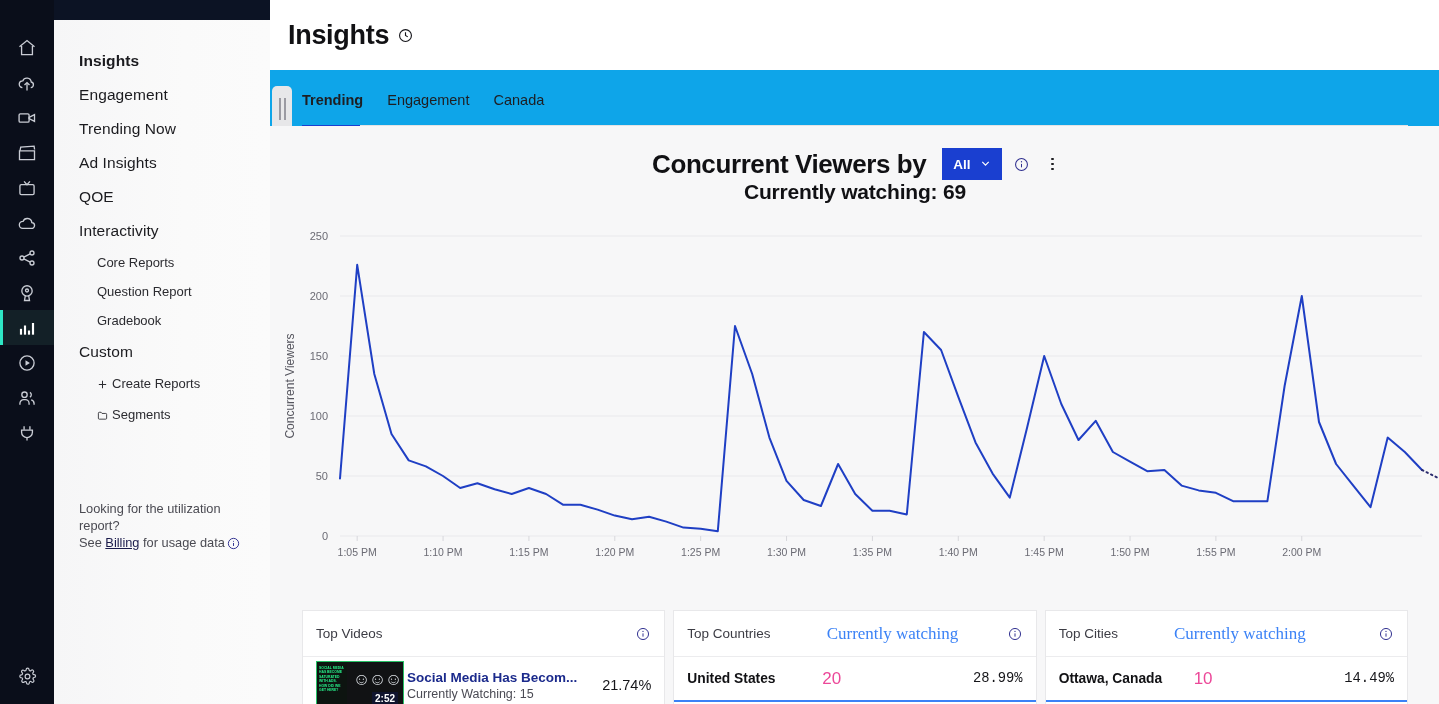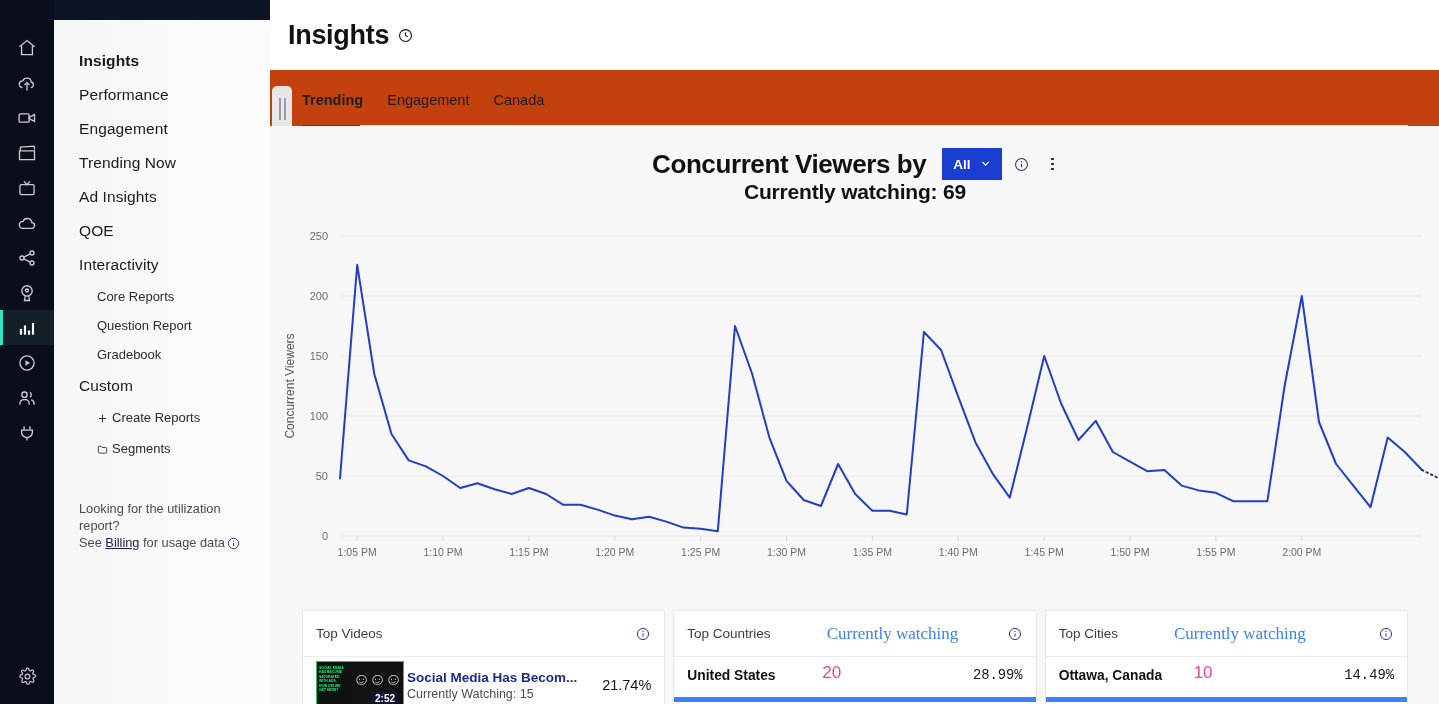--- a/index.html
+++ b/index.html
@@ -70,21 +70,21 @@
   .main { flex: 1 1 auto; height: 704px; position: relative; background: #f7f7f8; }
   .topbar {
     height: 70px; background: #ffffff;
     display: flex; align-items: center;
     padding-left: 18px;
   }
   .page-title { font-size: 27px; font-weight: 700; color: #111114; letter-spacing: -0.3px; }
   .title-ic { margin-left: 9px; color: #15151a; display: flex; align-items: center; }
   .title-ic svg { width: 15px; height: 15px; }
 
-  .tabs-wrap { position: relative; height: 56px; background: #c2410c; }
+  .tabs-wrap { position: relative; height: 56px; background: #0ea5e9; }
   .drag-handle {
     position: absolute; left: 2px; top: 16px;
     width: 20px; height: 45px; border-radius: 5px;
     background: #e7e7e9;
     display: flex; align-items: center; justify-content: center; gap: 3px;
   }
   .drag-handle i { display: block; width: 2px; height: 22px; background: #9a9aa2; }
   .tabs { position: absolute; left: 32px; top: 22px; display: flex; gap: 24px; }
   .tab { font-size: 14.5px; color: #1e1e22; padding-bottom: 10px; position: relative; }
   .tab.active { font-weight: 700; }
@@ -160,21 +160,21 @@
     padding: 1px 3px;
   }
   .vid-meta { margin-left: 3px; min-width: 0; flex: 1 1 auto; }
   .vid-title {
     font-size: 13.5px; font-weight: 700; color: #1b2a8c;
     white-space: nowrap; overflow: hidden;
   }
   .vid-sub { font-size: 12.5px; color: #4b4b54; margin-top: 2px; }
   .pct { font-size: 14.5px; color: #16161a; margin-left: 10px; white-space: nowrap; }
 
-  .geo-row { display: flex; align-items: flex-end; padding: 14px 13px; height: 45px; border-bottom: 5px solid #3b82f6; }
+  .geo-row { display: flex; align-items: center; padding: 14px 13px; height: 45px; border-bottom: 2px solid #3b82f6; }
   .geo-name { font-size: 13.8px; font-weight: 700; color: #111114; width: 135px; flex: 0 0 135px; }
   .geo-count { font-size: 17px; color: #ec4899; }
   .geo-pct { font-size: 13.8px; color: #16161a; margin-left: auto; font-family: Liberation Mono, monospace; }
 </style>
 </head>
 <body>
 
 <div class="app">
 
   <div class="rail">
@@ -304,21 +304,20 @@
             <path d="M19.2 14.4a1.5 1.5 0 0 0 .3 1.7l.1.1a1.8 1.8 0 1 1-2.6 2.6l-.1-.1a1.5 1.5 0 0 0-1.7-.3 1.5 1.5 0 0 0-.9 1.4v.2a1.8 1.8 0 1 1-3.6 0v-.1a1.5 1.5 0 0 0-1-1.4 1.5 1.5 0 0 0-1.7.3l-.1.1a1.8 1.8 0 1 1-2.6-2.6l.1-.1a1.5 1.5 0 0 0 .3-1.7 1.5 1.5 0 0 0-1.4-.9h-.2a1.8 1.8 0 0 1 0-3.6h.1a1.5 1.5 0 0 0 1.4-1 1.5 1.5 0 0 0-.3-1.7l-.1-.1A1.8 1.8 0 1 1 7.5 4.3l.1.1a1.5 1.5 0 0 0 1.7.3h.1A1.5 1.5 0 0 0 10.3 3.4v-.2a1.8 1.8 0 0 1 3.6 0v.1a1.5 1.5 0 0 0 .9 1.4 1.5 1.5 0 0 0 1.7-.3l.1-.1a1.8 1.8 0 1 1 2.6 2.6l-.1.1a1.5 1.5 0 0 0-.3 1.7v.1a1.5 1.5 0 0 0 1.4.9h.2a1.8 1.8 0 0 1 0 3.6h-.1a1.5 1.5 0 0 0-1.4.9z"></path>
           </svg>
       </span>
     </div>
   </div>
 
   <div class="nav">
     <div class="nav-top-bar"></div>
     <div class="nav-list">
       <div class="nav-item bold">Insights</div>
-      <div class="nav-item">Performance</div>
       <div class="nav-item">Engagement</div>
       <div class="nav-item">Trending Now</div>
       <div class="nav-item">Ad Insights</div>
       <div class="nav-item">QOE</div>
       <div class="nav-item">Interactivity</div>
       <div class="nav-sub">Core Reports</div>
       <div class="nav-sub">Question Report</div>
       <div class="nav-sub">Gradebook</div>
       <div class="nav-item">Custom</div>
 

